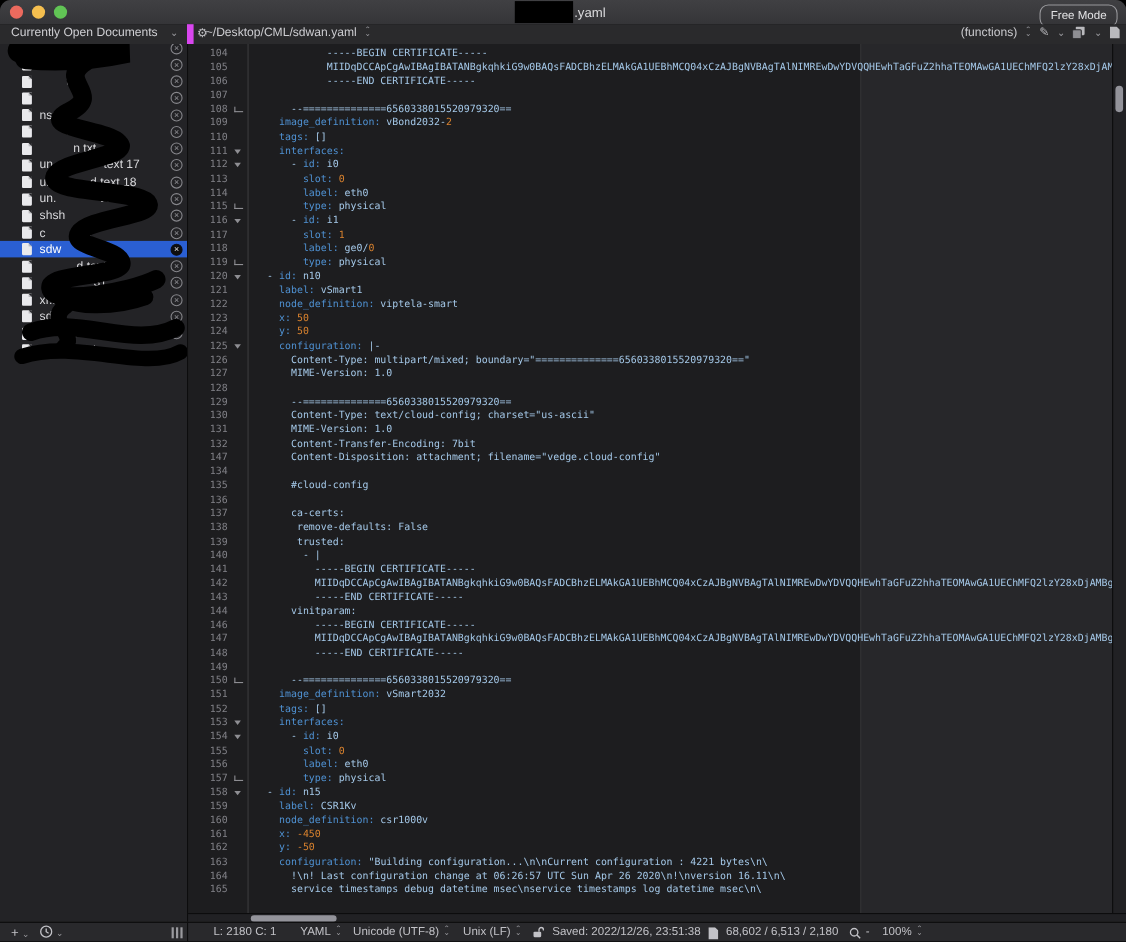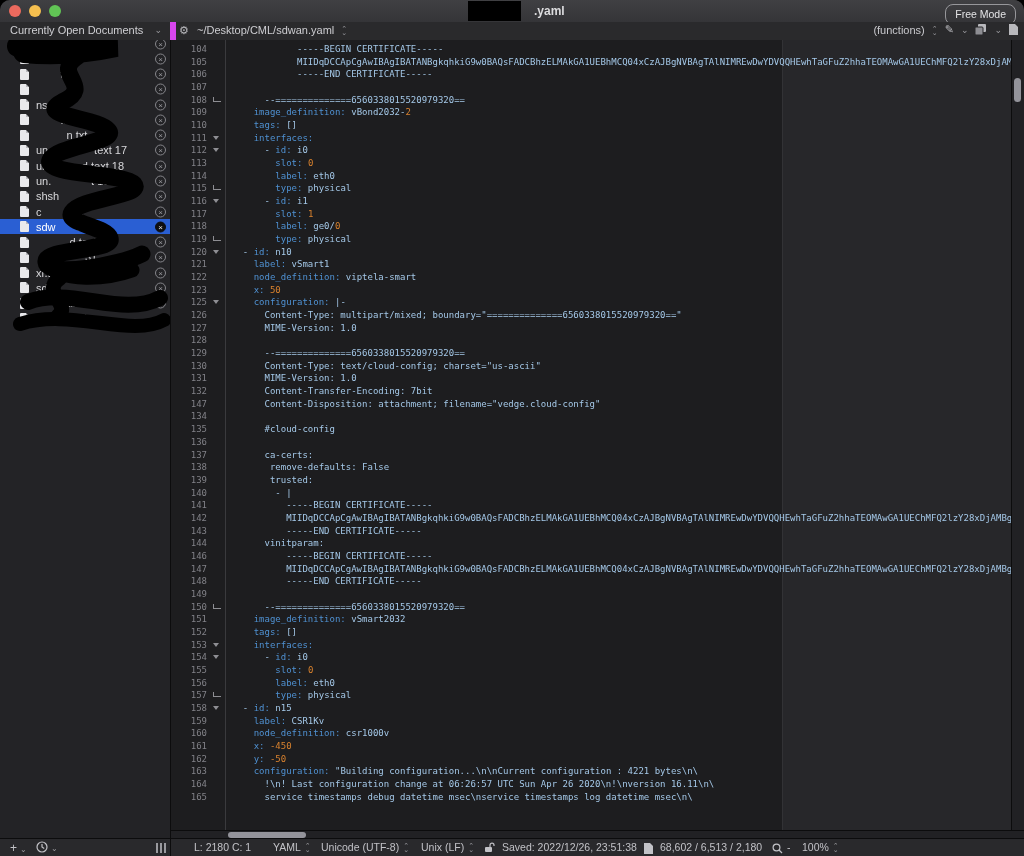--- a/index.html
+++ b/index.html
@@ -5,33 +5,33 @@
   html,body{margin:0;padding:0;background:#000;}
   .window{position:relative;width:1024px;height:856px;background:#1c1c1e;overflow:hidden;
           border-radius:10px 10px 0 0;font-family:"Liberation Sans",sans-serif;}
   
   .titlebar{position:absolute;left:0;top:0;width:1024px;height:22px;
             background:linear-gradient(#404043,#353538);border-bottom:1px solid #151516;}
   .tl{position:absolute;top:5px;width:12px;height:12px;border-radius:50%;}
   .tl.red{left:9px;background:#ec6a5e;}
   .tl.yellow{left:29px;background:#f5bf4f;}
   .tl.green{left:49px;background:#61c455;}
-  .title-text{position:absolute;left:534px;top:4px;font-size:12px;font-weight:bold;color:#dcdcde;text-align:right;}
+  .title-text{position:absolute;left:522px;top:4px;font-size:12px;font-weight:normal;color:#dcdcde;text-align:right;}
   .title-redact{position:absolute;left:468px;top:1px;width:53px;height:20px;background:#000;}
   .freemode{position:absolute;right:8px;top:4px;height:15px;padding:2px 9px;border:1px solid #97979b;
             border-radius:8px;color:#e3e3e5;font-size:10.5px;line-height:15px;background:transparent;}
   
   .toolbar{position:absolute;left:0;top:22px;width:1024px;height:18px;background:#2a2a2c;
            border-bottom:1px solid #141415;color:#cfcfd3;font-size:11px;}
   .tb-left{position:absolute;left:0;top:0;width:170px;height:18px;border-right:6px solid #d946ef;}
   .tb-left .lbl{position:absolute;left:10px;top:2px;}
   .chev{color:#9a9a9f;font-size:9px;}
   .tb-left .chev{position:absolute;right:8px;top:3px;}
   .gear{position:absolute;left:179px;top:2px;font-size:11px;color:#b9b9bd;}
-  .path{position:absolute;left:197px;top:2px;color:#cdcdd1;}
+  .path{position:absolute;left:187px;top:2px;color:#cdcdd1;}
   .updown{display:inline-flex;flex-direction:column;vertical-align:middle;margin-left:4px;color:#9a9a9f;}
   .updown b{font-size:7px;line-height:4px;font-weight:normal;}
   .tb-right{position:absolute;right:6px;top:1px;display:flex;align-items:center;gap:7px;}
   .tb-right .fn{color:#c9c9cd;}
   .mini-icon{display:inline-block;color:#b9b9bd;font-size:11px;}
   svg.ic{display:block;}
   
   .sidebar{position:absolute;left:0;top:40px;width:170px;height:790px;background:#232326;
            border-right:1px solid #0c0c0d;overflow:hidden;}
   .doc-row{position:relative;height:15.27px;display:flex;align-items:center;padding-left:20px;}
@@ -255,20 +255,21 @@
         <div class="cl"><span class="num">114</span><span class="txt"><span class="k">        label:</span><span class="p"> eth0</span></span></div>
         <div class="cl"><span class="num">115</span><span class="fold e"></span><span class="txt"><span class="k">        type:</span><span class="p"> physical</span></span></div>
         <div class="cl"><span class="num">116</span><span class="fold o"></span><span class="txt"><span class="p">      - </span><span class="k">id:</span><span class="p"> i1</span></span></div>
         <div class="cl"><span class="num">117</span><span class="txt"><span class="k">        slot:</span><span class="p"> </span><span class="n">1</span></span></div>
         <div class="cl"><span class="num">118</span><span class="txt"><span class="k">        label:</span><span class="p"> ge0/</span><span class="n">0</span></span></div>
         <div class="cl"><span class="num">119</span><span class="fold e"></span><span class="txt"><span class="k">        type:</span><span class="p"> physical</span></span></div>
         <div class="cl"><span class="num">120</span><span class="fold o"></span><span class="txt"><span class="p">  - </span><span class="k">id:</span><span class="p"> n10</span></span></div>
         <div class="cl"><span class="num">121</span><span class="txt"><span class="k">    label:</span><span class="p"> vSmart1</span></span></div>
         <div class="cl"><span class="num">122</span><span class="txt"><span class="k">    node_definition:</span><span class="p"> viptela-smart</span></span></div>
         <div class="cl"><span class="num">123</span><span class="txt"><span class="k">    x:</span><span class="p"> </span><span class="n">50</span></span></div>
+        <div class="cl"><span class="num">124</span><span class="txt"><span class="k">    y:</span><span class="p"> </span><span class="n">50</span></span></div>
         <div class="cl"><span class="num">125</span><span class="fold o"></span><span class="txt"><span class="k">    configuration:</span><span class="p"> |-</span></span></div>
         <div class="cl"><span class="num">126</span><span class="txt"><span class="p">      Content-Type: multipart/mixed; boundary="==============6560338015520979320=="</span></span></div>
         <div class="cl"><span class="num">127</span><span class="txt"><span class="p">      MIME-Version: 1.0</span></span></div>
         <div class="cl"><span class="num">128</span><span class="txt"></span></div>
         <div class="cl"><span class="num">129</span><span class="txt"><span class="p">      --==============6560338015520979320==</span></span></div>
         <div class="cl"><span class="num">130</span><span class="txt"><span class="p">      Content-Type: text/cloud-config; charset="us-ascii"</span></span></div>
         <div class="cl"><span class="num">131</span><span class="txt"><span class="p">      MIME-Version: 1.0</span></span></div>
         <div class="cl"><span class="num">132</span><span class="txt"><span class="p">      Content-Transfer-Encoding: 7bit</span></span></div>
         <div class="cl"><span class="num">147</span><span class="txt"><span class="p">      Content-Disposition: attachment; filename="vedge.cloud-config"</span></span></div>
         <div class="cl"><span class="num">134</span><span class="txt"></span></div>

